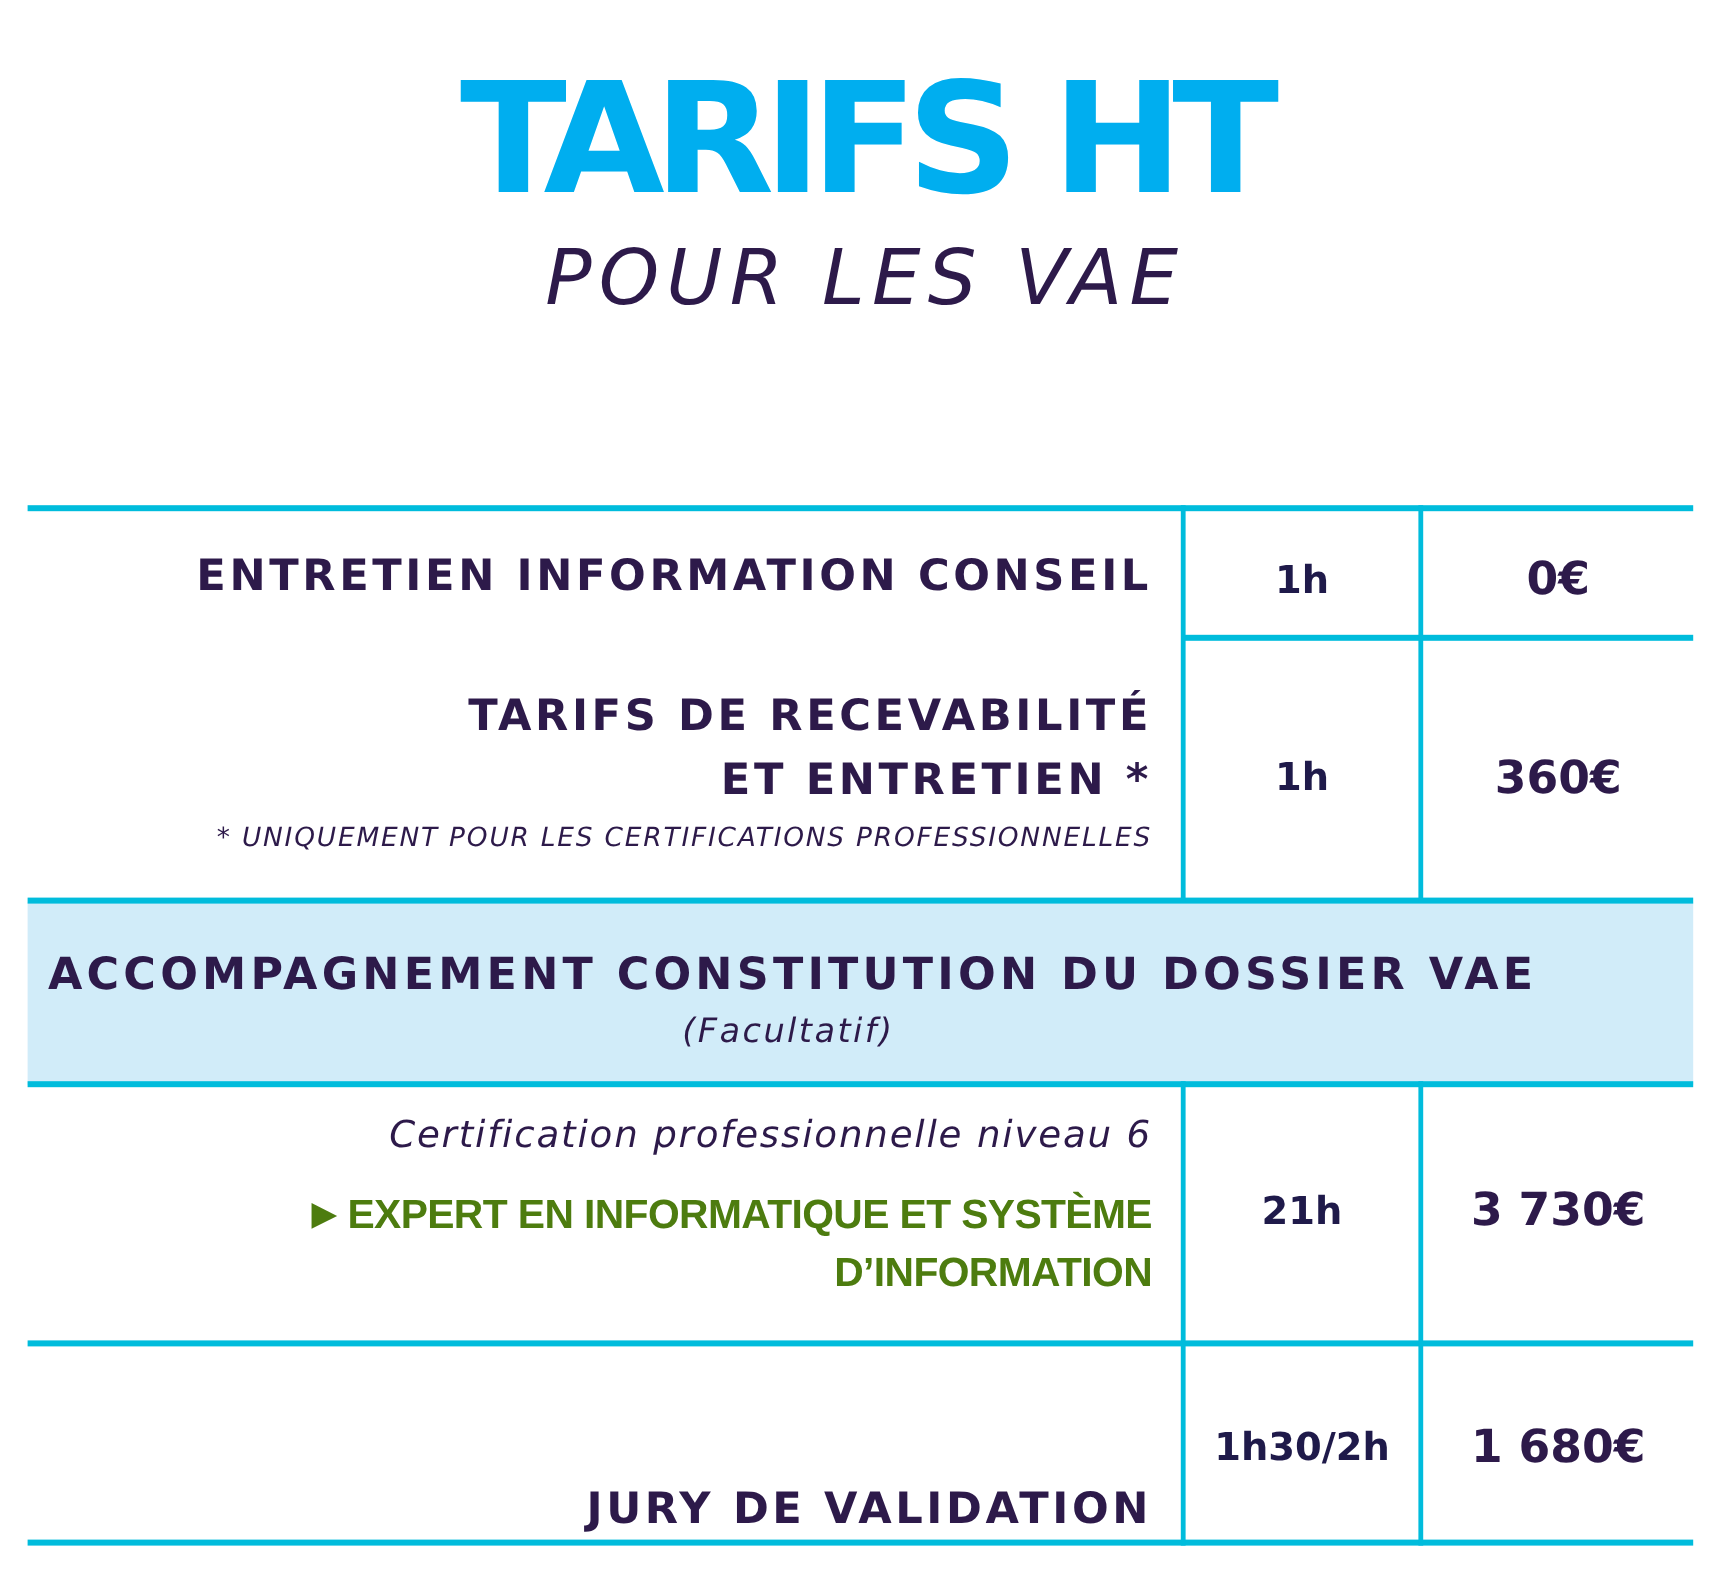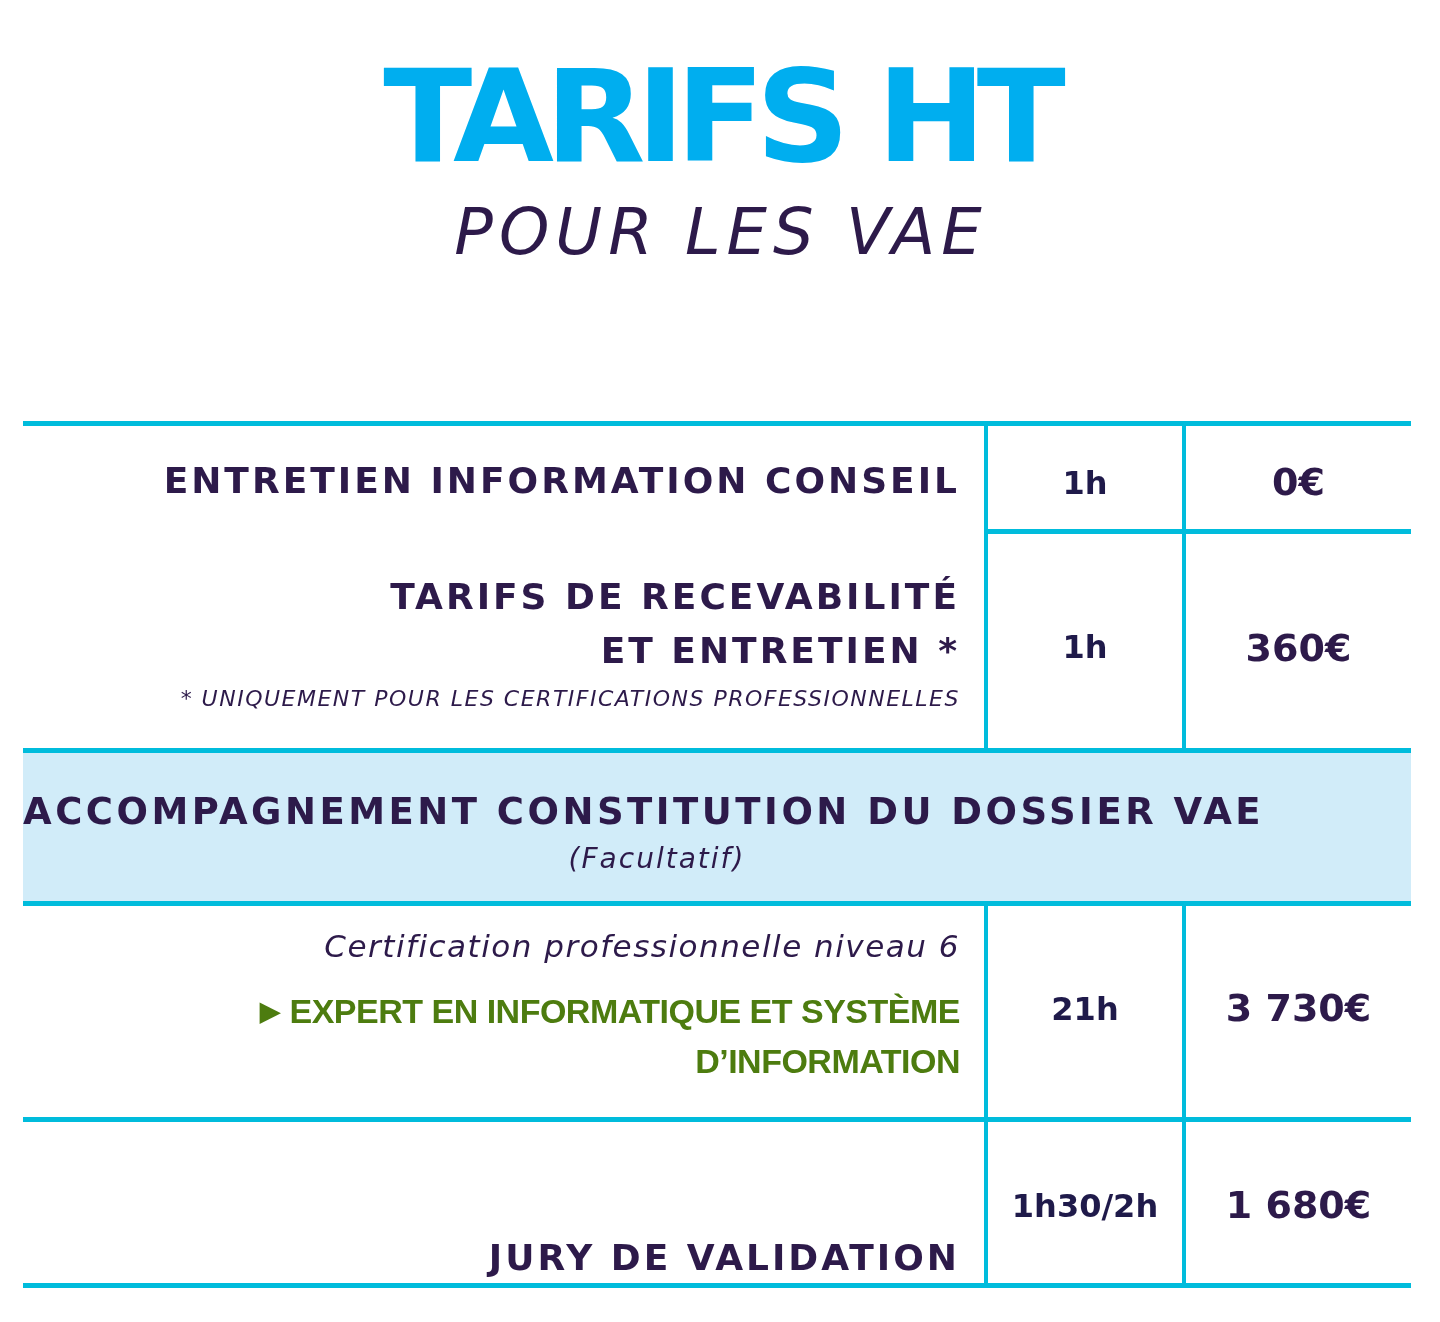--- a/index.html
+++ b/index.html
@@ -7,21 +7,21 @@
   .title { position:absolute; left:0; width:1440px; top:52px; text-align:center; font-family:"DejaVu Sans", sans-serif; font-weight:bold; font-size:128px; line-height:130px; color:#00aeef; letter-spacing:-9px; transform:scaleX(1.02); }
   .subtitle { position:absolute; left:0; width:1440px; top:196px; text-align:center; font-family:"DejaVu Sans", sans-serif; font-style:italic; font-size:64px; line-height:72px; color:#2d1a4a; letter-spacing:6px; padding-left:2px; box-sizing:border-box; }
   .hline { position:absolute; left:23px; width:1388px; height:5px; background:#00bcdc; }
   .vline { position:absolute; width:4px; background:#00bcdc; }
   .band { position:absolute; left:23px; width:1388px; top:752px; height:152px; background:#d1ecf9; }
   .label { position:absolute; right:480px; font-family:"DejaVu Sans", sans-serif; font-weight:bold; font-size:36px; letter-spacing:3px; color:#2d1a4a; white-space:nowrap; }
   .note { position:absolute; right:480px; text-align:right; font-family:"DejaVu Sans", sans-serif; font-style:italic; font-size:22px; letter-spacing:1.5px; color:#2d1a4a; white-space:nowrap; }
   .cell { position:absolute; text-align:center; font-family:"DejaVu Sans", sans-serif; font-weight:bold; color:#2d1a4a; white-space:nowrap; }
   .dur { left:988px; width:194px; font-size:32px; color:#1f1a4a; }
   .price { left:1186px; width:225px; font-size:38px; }
-  .band-title { position:absolute; left:23px; width:1171px; top:790px; text-align:center; font-family:"DejaVu Sans", sans-serif; font-weight:bold; font-size:37px; letter-spacing:3.5px; color:#2d1a4a; padding-right:120px; box-sizing:border-box; white-space:nowrap; }
+  .band-title { position:absolute; left:40px; width:1171px; top:790px; text-align:center; font-family:"DejaVu Sans", sans-serif; font-weight:bold; font-size:37px; letter-spacing:3.5px; color:#2d1a4a; padding-right:120px; box-sizing:border-box; white-space:nowrap; }
   .band-sub { position:absolute; left:23px; width:1388px; top:842px; text-align:center; font-family:"DejaVu Sans", sans-serif; font-style:italic; font-size:28px; letter-spacing:2px; color:#2d1a4a; padding-right:120px; box-sizing:border-box; }
   .cert { position:absolute; right:480px; font-family:"DejaVu Sans", sans-serif; font-style:italic; font-size:31px; letter-spacing:1.5px; color:#2d1a4a; white-space:nowrap; }
   .expert { position:absolute; right:480px; text-align:right; font-family:"Liberation Sans", sans-serif; font-weight:bold; font-size:34px; line-height:50px; letter-spacing:-0.5px; color:#4d7c0f; white-space:nowrap; }
   .arrow { display:inline-block; margin-right:10px; font-size:26px; vertical-align:3px; }
 </style>
 </head>
 <body>
 
 <div class="title">TARIFS HT</div>
 <div class="subtitle">POUR LES VAE</div>

